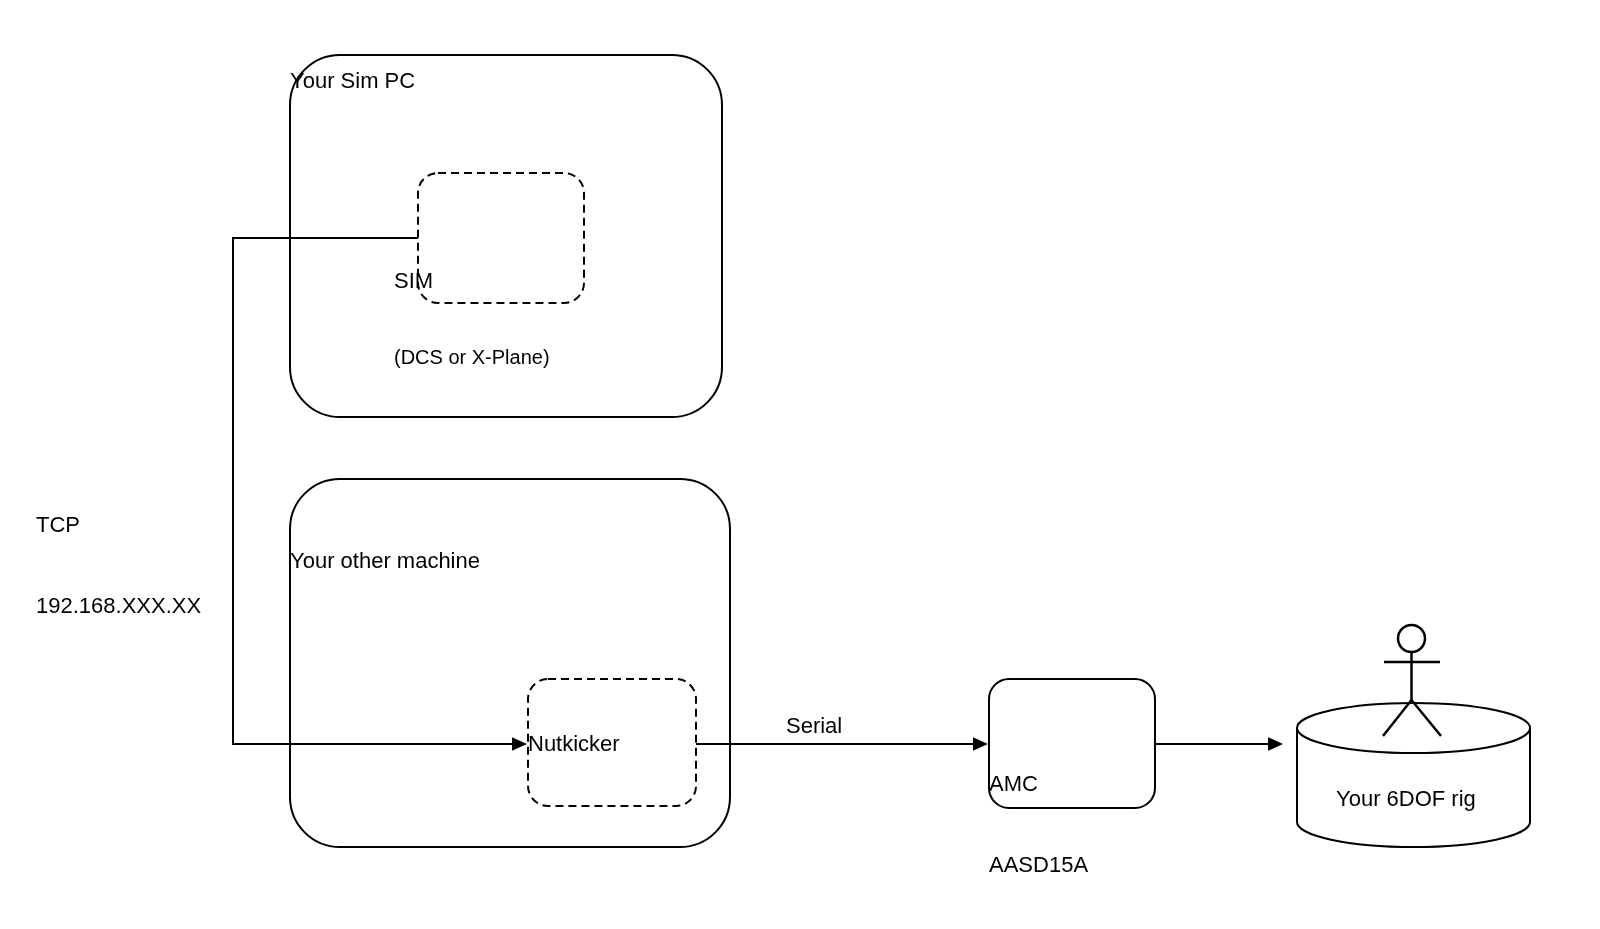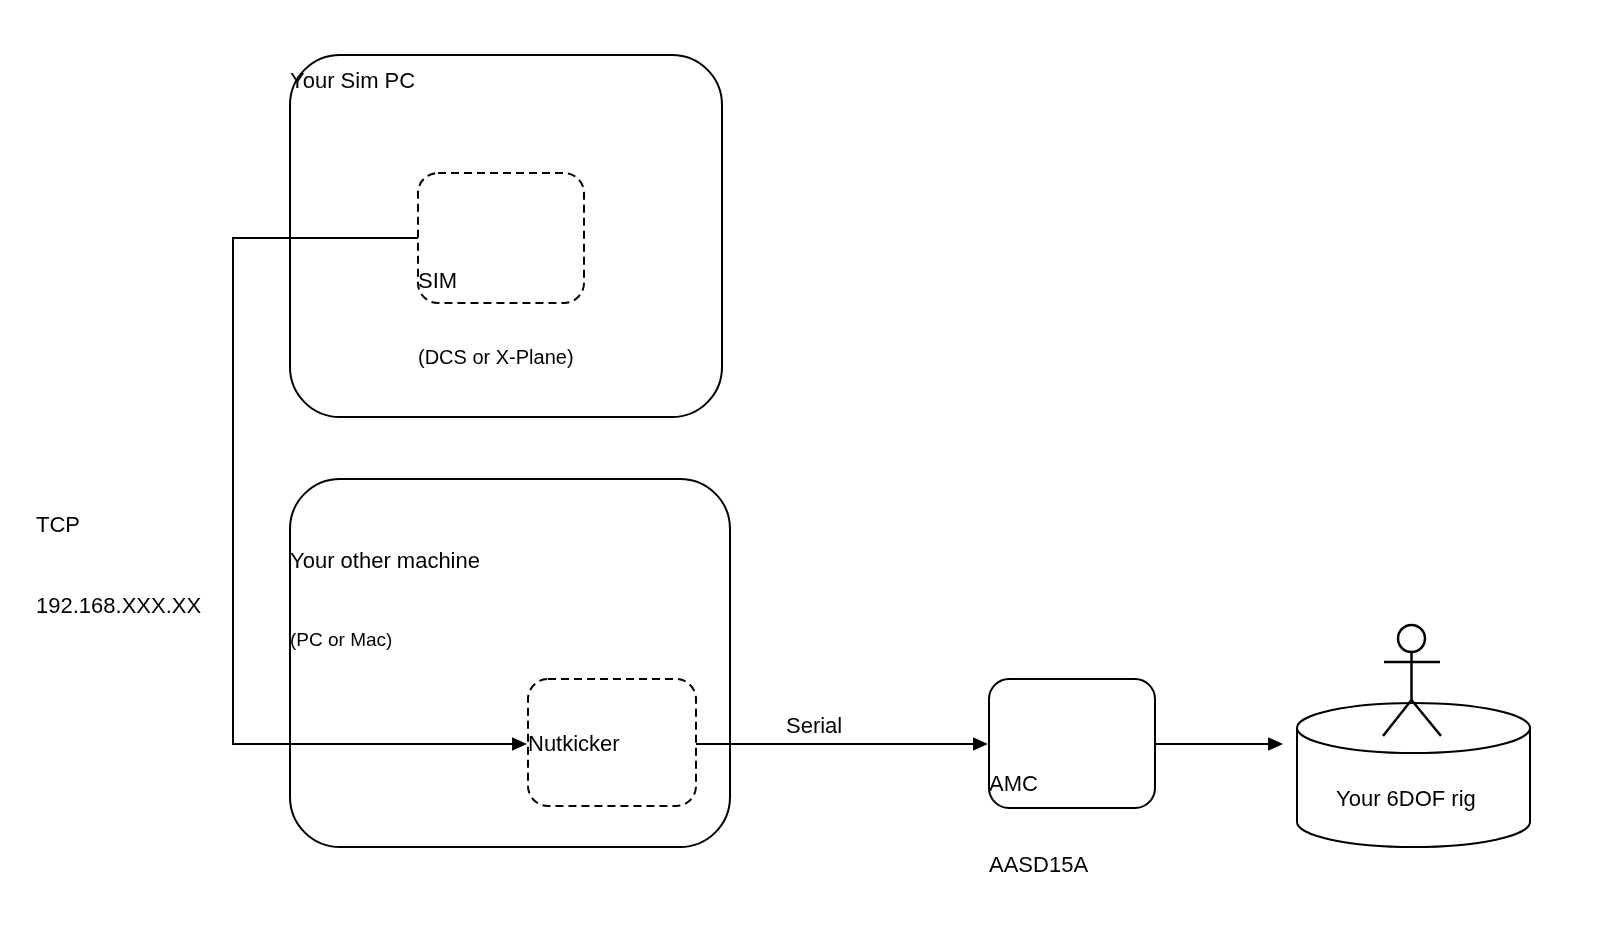--- a/index.html
+++ b/index.html
@@ -76,28 +76,27 @@
       <circle cx="1411.5" cy="638.5" r="13.5"></circle>
       <line x1="1411.5" y1="652" x2="1411.5" y2="700"></line>
       <line x1="1384" y1="662" x2="1440" y2="662"></line>
       <line x1="1411.5" y1="700" x2="1383" y2="736"></line>
       <line x1="1411.5" y1="700" x2="1441" y2="736"></line>
     </g>
   </svg>
 
   <div class="label" style="left:290px; top:67px; width:432px;">Your Sim PC</div>
 
-  <div class="label" style="left:418px; top:213px; width:166px;">
+  <div class="label" style="left:394px; top:213px; width:166px;">
     <span>SIM</span>
     <span class="sub-sm">(DCS or X-Plane)</span>
   </div>
 
   <div class="label" style="left:290px; top:493px; width:440px;">
     <span>Your other machine</span>
-    <span class="sub-md">(PC or Mac)</span>
   </div>
 
   <div class="label" style="left:36px; top:457px; width:200px;">
     <span>TCP</span>
     <span>192.168.XXX.XX</span>
   </div>
 
   <div class="label" style="left:528px; top:730px; width:140px;">Nutkicker</div>
 
   <div class="label" style="left:786px; top:712px; width:110px;">Serial</div>

